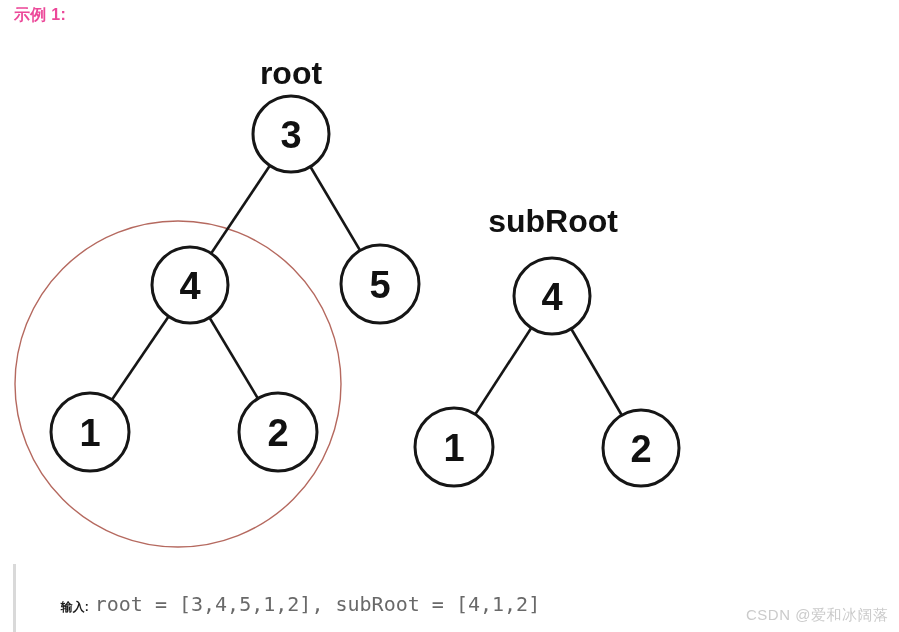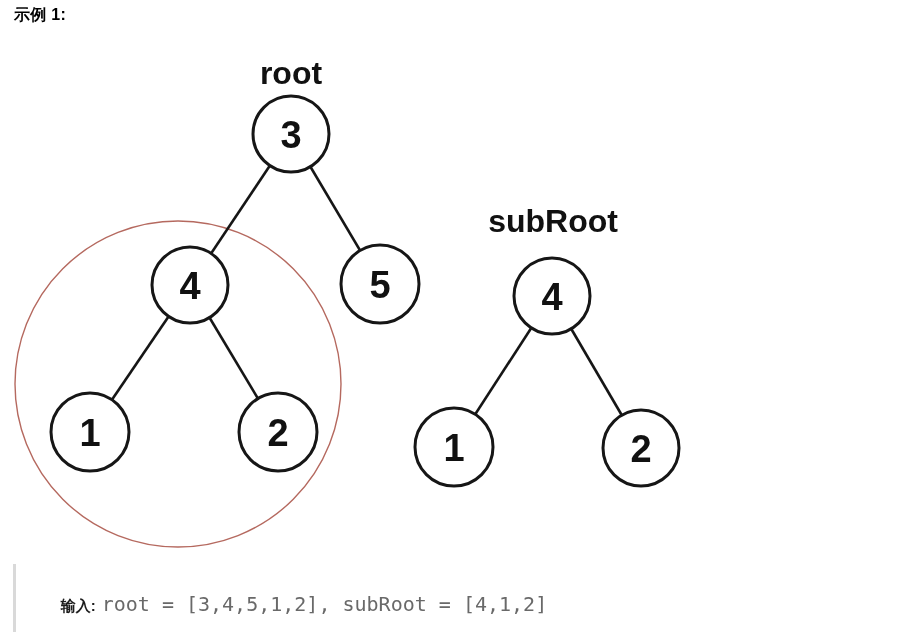--- a/index.html
+++ b/index.html
@@ -14,21 +14,21 @@
     background: #ffffff;
     overflow: hidden;
     font-family: "Liberation Sans", sans-serif;
   }
   .example-label {
     position: absolute;
     left: 14px;
     top: 5px;
     font-size: 16px;
     font-weight: bold;
-    color: #000000;
+    color: #ec4899;
     letter-spacing: 0.3px;
   }
   #tree-svg {
     position: absolute;
     left: 0;
     top: 0;
   }
   .tree-label {
     font-family: "Liberation Sans", sans-serif;
     font-size: 32px;
@@ -48,21 +48,21 @@
     width: 560px;
     border-left: 3px solid #d9d9d9;
     padding: 3px 0 4px 18px;
   }
   .io-line {
     line-height: 25px;
     white-space: pre;
   }
   .io-label {
     font-family: "Liberation Sans", sans-serif;
-    font-size: 15px;
+    font-size: 12px;
     font-weight: bold;
     color: #1c1c1c;
     margin-top: 41px;
   }
   .io-value {
     font-family: "DejaVu Sans Mono", "Liberation Mono", monospace;
     font-size: 20px;
     color: #696969;
     margin-left: 6px;
   }
@@ -111,14 +111,15 @@
 
   <div class="example-label">示例 1:</div>
 
   <div class="io-block">
     <div class="io-line">
       <span class="io-label">输入:</span><span class="io-value">root = [3,4,5,1,2], subRoot = [4,1,2]</span>
     </div>
 
   </div>
 
+  <div class="watermark">CSDN @爱和冰阔落</div>
 
 </div>
 
 </body></html>

